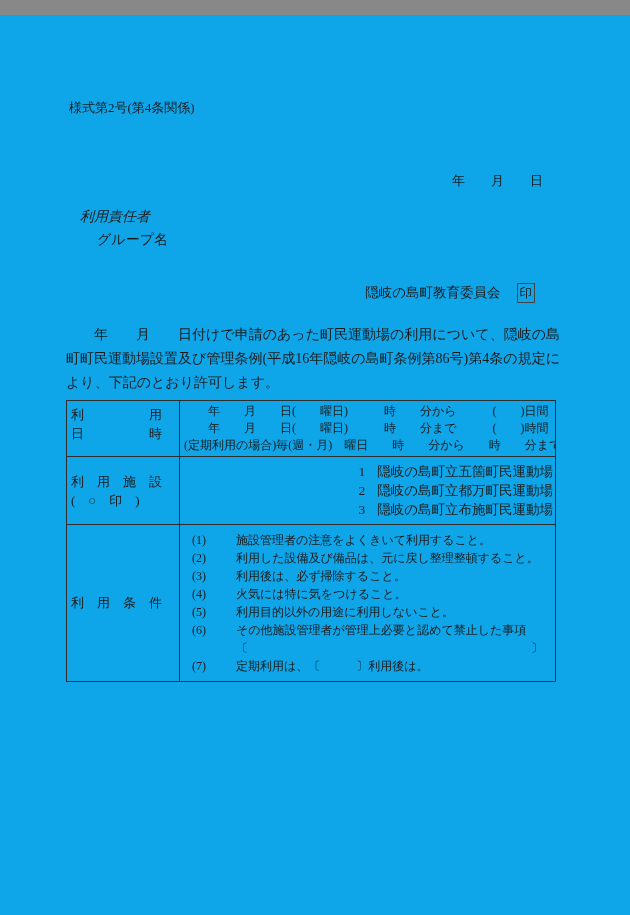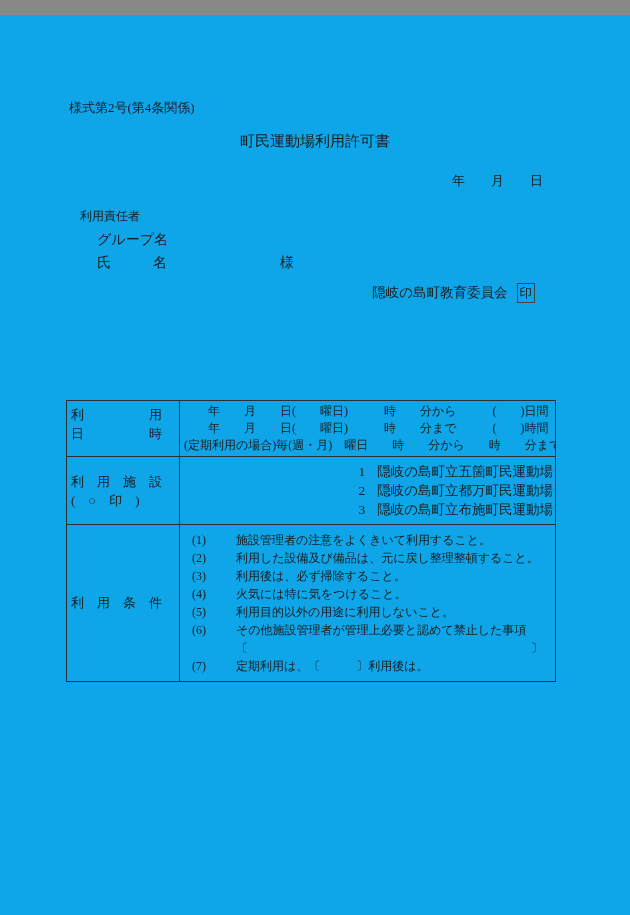--- a/index.html
+++ b/index.html
@@ -9,25 +9,25 @@
     margin:15px auto;
     background:#0ea5e9;
     font-family:"Liberation Serif","DejaVu Serif",serif;
     color:#1c1c1c;
     overflow:hidden;
   }
   .abs { position:absolute; }
   .form-number { left:69px; top:84px; font-size:13px; }
   .doc-title { left:0; top:117px; width:100%; text-align:center; font-size:15px; }
   .date-line { left:452px; top:157px; font-size:13px; }
-  .recipient-role { left:80px; top:193px; font-size:12px; }
+  .recipient-role { left:80px; top:193px; font-size:14px;font-style:italic; }
   .recipient-group { left:97px; top:216px; font-size:14px; }
   .recipient-name { left:97px; top:239px; font-size:14px; width:300px; }
   .honorific { position:absolute; left:183px; top:0; }
-  .issuer { right:95px; top:268px; font-size:13.5px; display:flex; align-items:center; gap:9px;justify-content:space-between; }
+  .issuer { right:95px; top:268px; font-size:13.5px; display:flex; align-items:center; gap:16px;justify-content:space-between; }
   .seal-box {
     display:inline-block; border:1px solid #444;
     font-size:12.5px; line-height:1; padding:3px 2px 2px 2px;
   }
   .body-par {
     left:66px; top:308px; width:494px;
     font-size:14px; line-height:24px;
     text-align:justify; margin:0;
   }
   table.permit {
@@ -49,38 +49,34 @@
   .cond-no { display:inline-block; width:28px; margin-right:16px; white-space:nowrap; }
   .bracket-line { display:flex; justify-content:space-between; padding-left:44px; padding-right:8px; }
 </style>
 </head>
 <body>
 
 <div class="page">
 
   <div class="abs form-number">様式第2号(第4条関係)</div>
 
-  <div class="abs doc-title">町民運動場利用許可書</div>
 
   <div class="abs date-line">年　　月　　日</div>
 
   <div class="abs recipient-role">利用責任者</div>
   <div class="abs recipient-group">グループ名</div>
-  <div class="abs recipient-name">
-    <span>氏　　　名</span>
-    <span class="honorific">様</span>
-  </div>
 
   <div class="abs issuer">
     <span>隠岐の島町教育委員会</span>
     <span class="seal-box">
       <span>印</span>
     </span>
   </div>
 
+  <p class="abs body-par">　　年　　月　　日付けで申請のあった町民運動場の利用について、隠岐の島町町民運動場設置及び管理条例(平成16年隠岐の島町条例第86号)第4条の規定により、下記のとおり許可します。</p>
 
   <table class="permit">
     <tbody>
         <tr>
       <th class="th-top">
         <div class="th-lines">利　　　　　用</div>
         <div class="th-lines">日　　　　　時</div>
       </th>
       <td class="dt-cell">
         <div>　　年　　月　　日(　　曜日)　　　時　　分から　　　(　　)日間</div>

